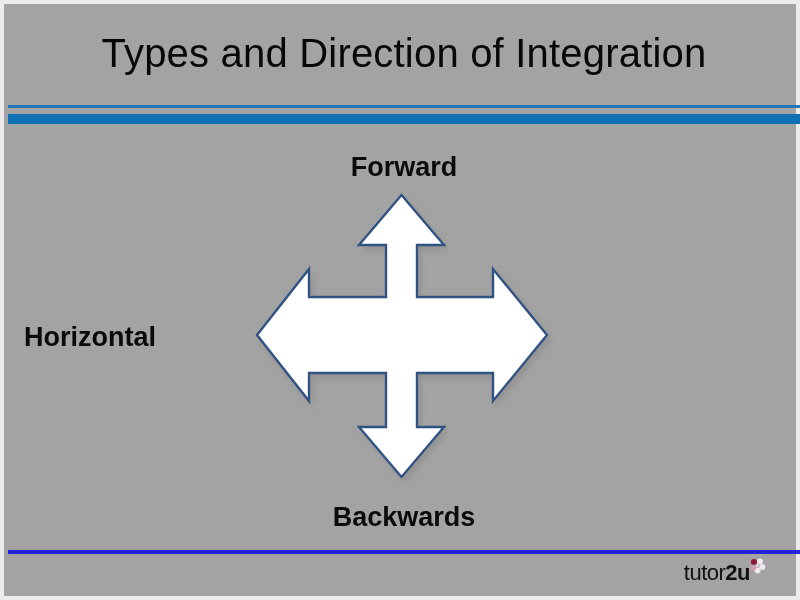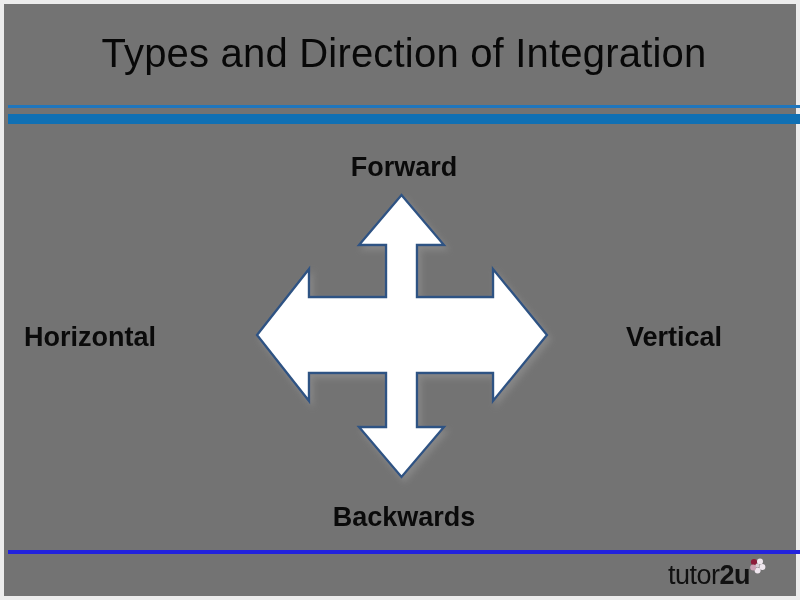--- a/index.html
+++ b/index.html
@@ -24,21 +24,21 @@
     background: #ffffff;
     border: 4px solid #ececec;
   }
 
   .slide-canvas {
     position: absolute;
     left: 0;
     top: 0;
     right: 0;
     bottom: 0;
-    background: #737373;
+    background: #a3a3a3;
   }
 
   
   .slide-title {
     position: absolute;
     left: 0;
     top: 27px;
     width: 800px;
     text-align: center;
     font-size: 40px;
@@ -126,21 +126,21 @@
   .logo {
     position: absolute;
     right: 28px;
     top: 558px;
     height: 32px;
     display: flex;
     align-items: flex-start;
     line-height: 1;
   }
   .logo-text {
-    font-size: 27px;
+    font-size: 22px;
     color: #111111;
     letter-spacing: -0.5px;
     font-weight: 400;
     white-space: nowrap;
   }
   .logo-text b {
     font-weight: bold;
   }
   .logo-mark {
     margin-left: -4px;
@@ -191,21 +191,20 @@
                  L 132 56
                  L 105 56
                  Z" fill="#ffffff" stroke="#2f5383" stroke-width="2.4" stroke-linejoin="miter" filter="url(#softShadow)"></path>
       </svg>
     </div>
 
     <div class="dir-label label-forward">Forward</div>
 
     <div class="dir-label label-horizontal">Horizontal</div>
 
-    <div class="dir-label label-vertical">Vertical</div>
 
     <div class="dir-label label-backwards">Backwards</div>
 
     <div class="footer-rule"></div>
 
     <div class="logo">
       <span class="logo-text"><span>tutor</span><b>2u</b></span>
       <span class="logo-mark">
         <svg width="22" height="22" viewBox="0 0 22 22">
           <circle cx="8" cy="6" r="3.1" fill="#8c1b3a"></circle>

